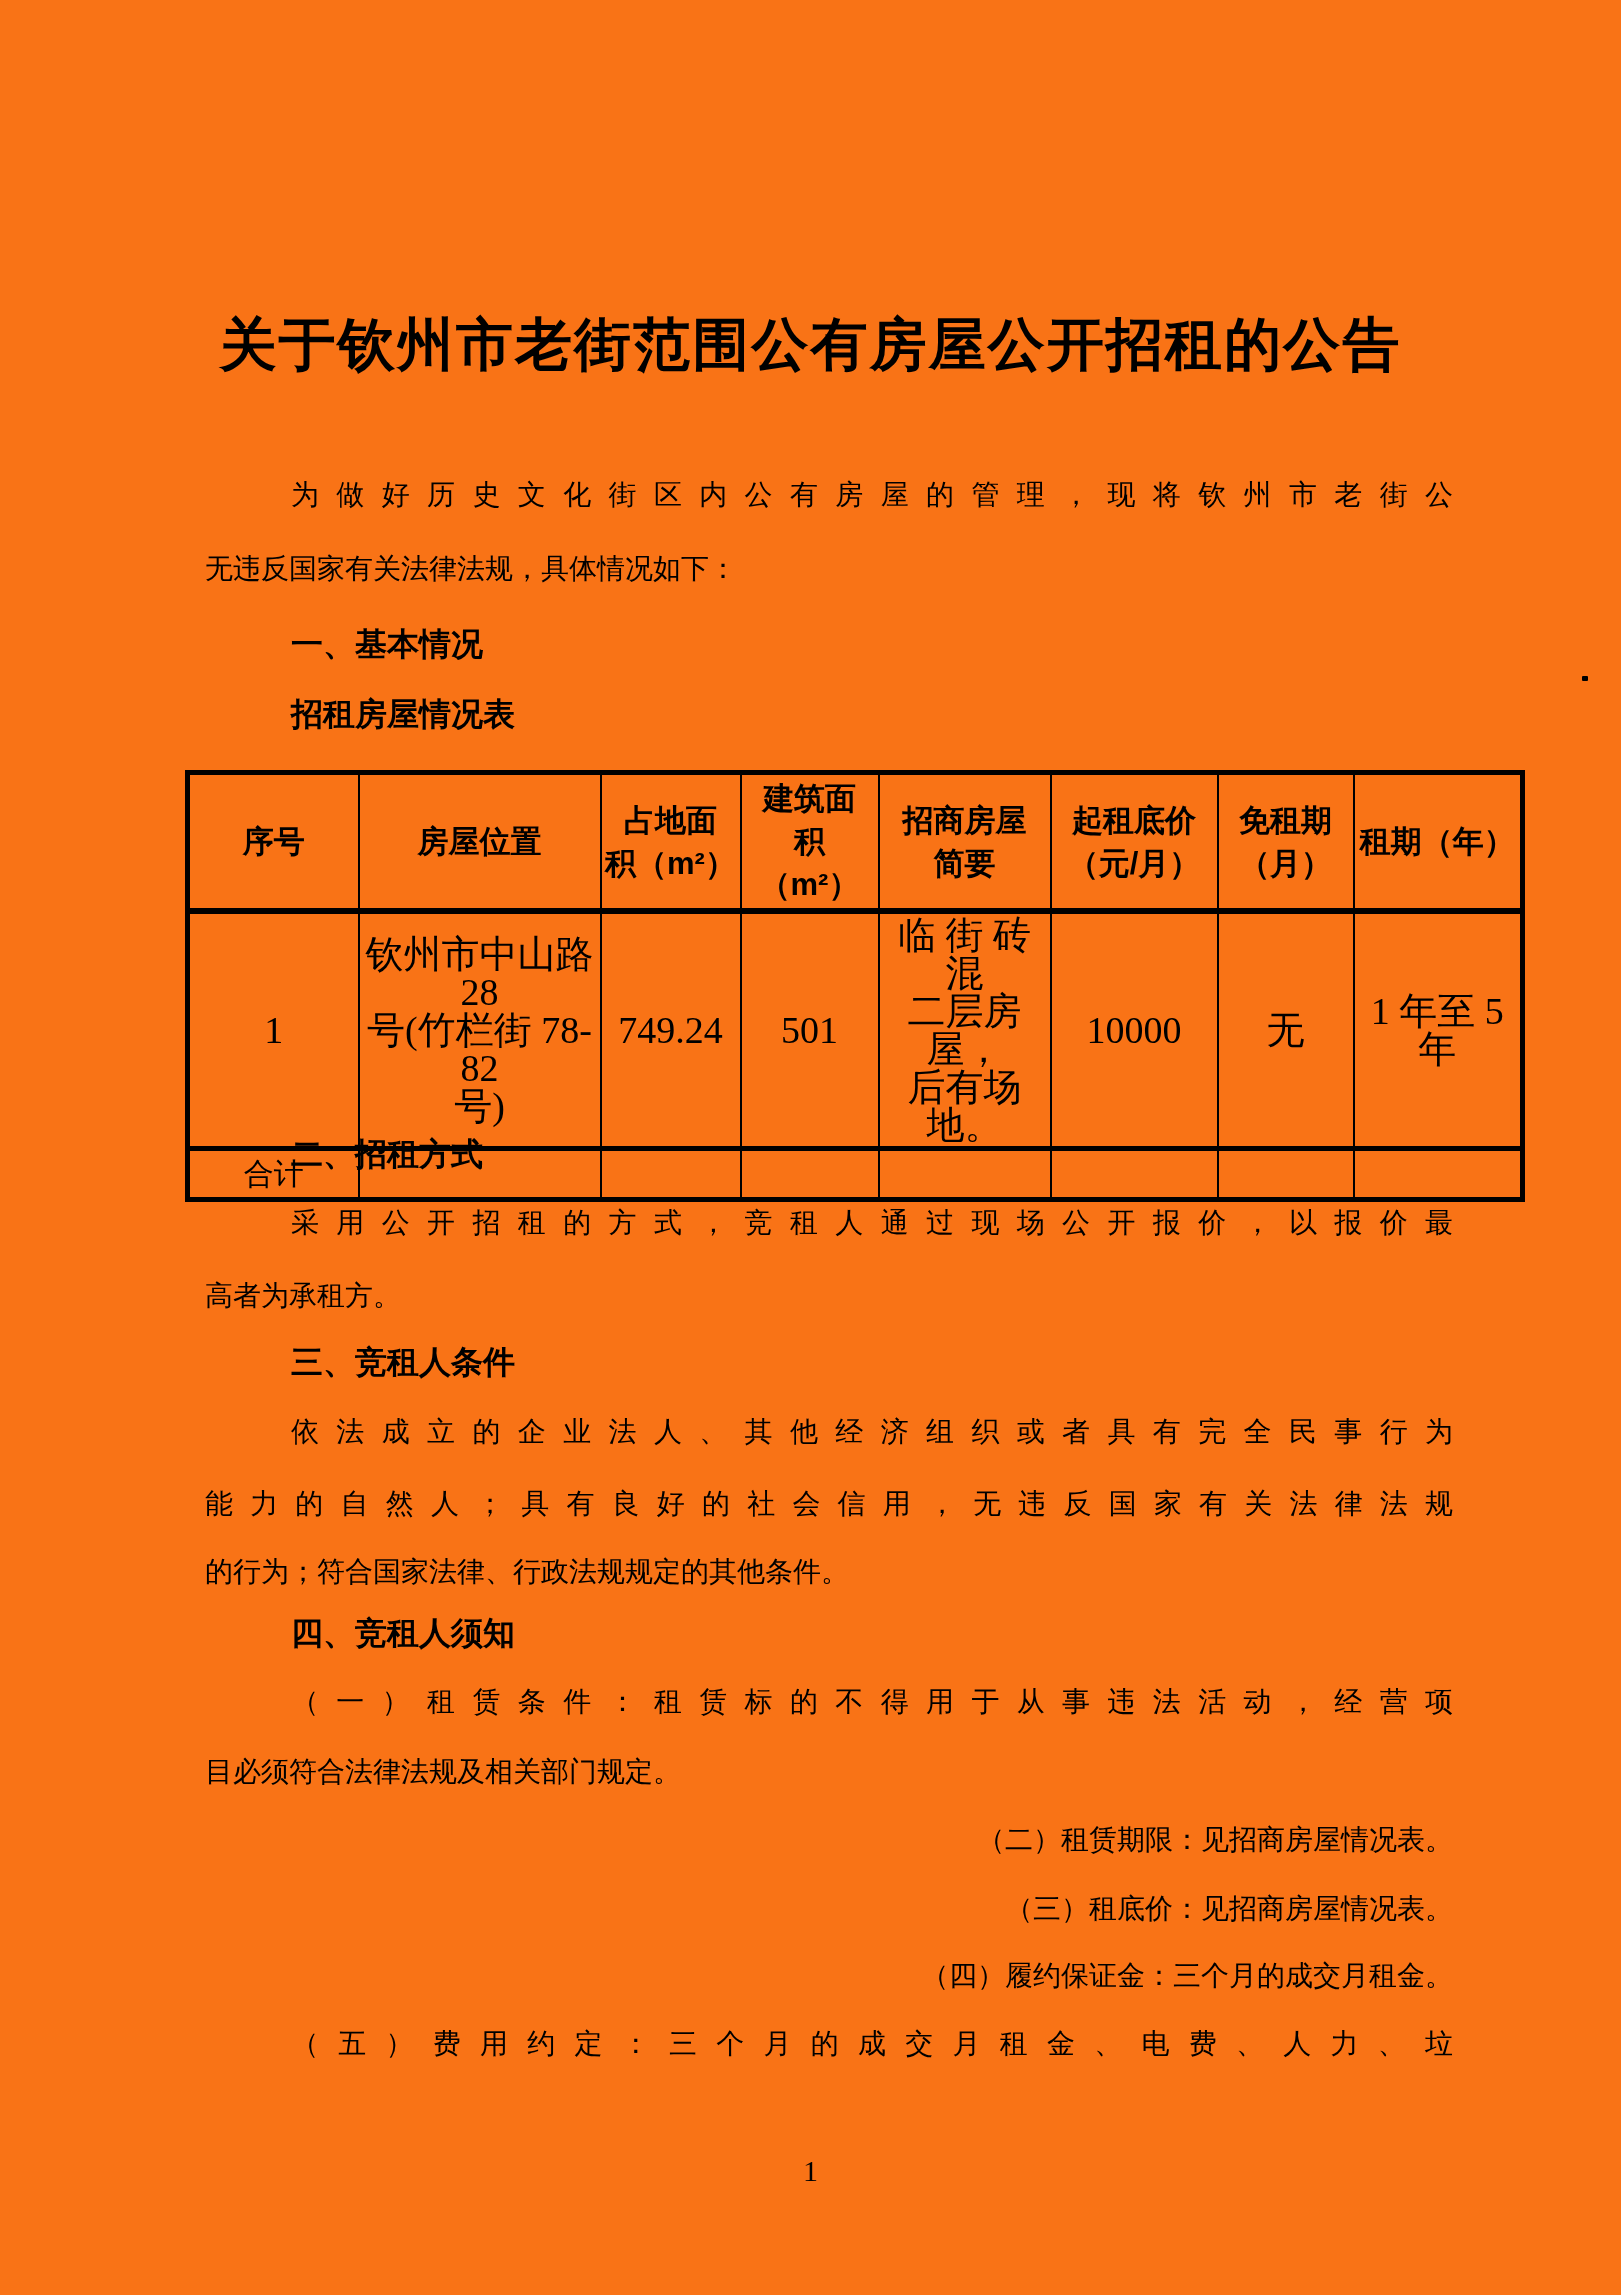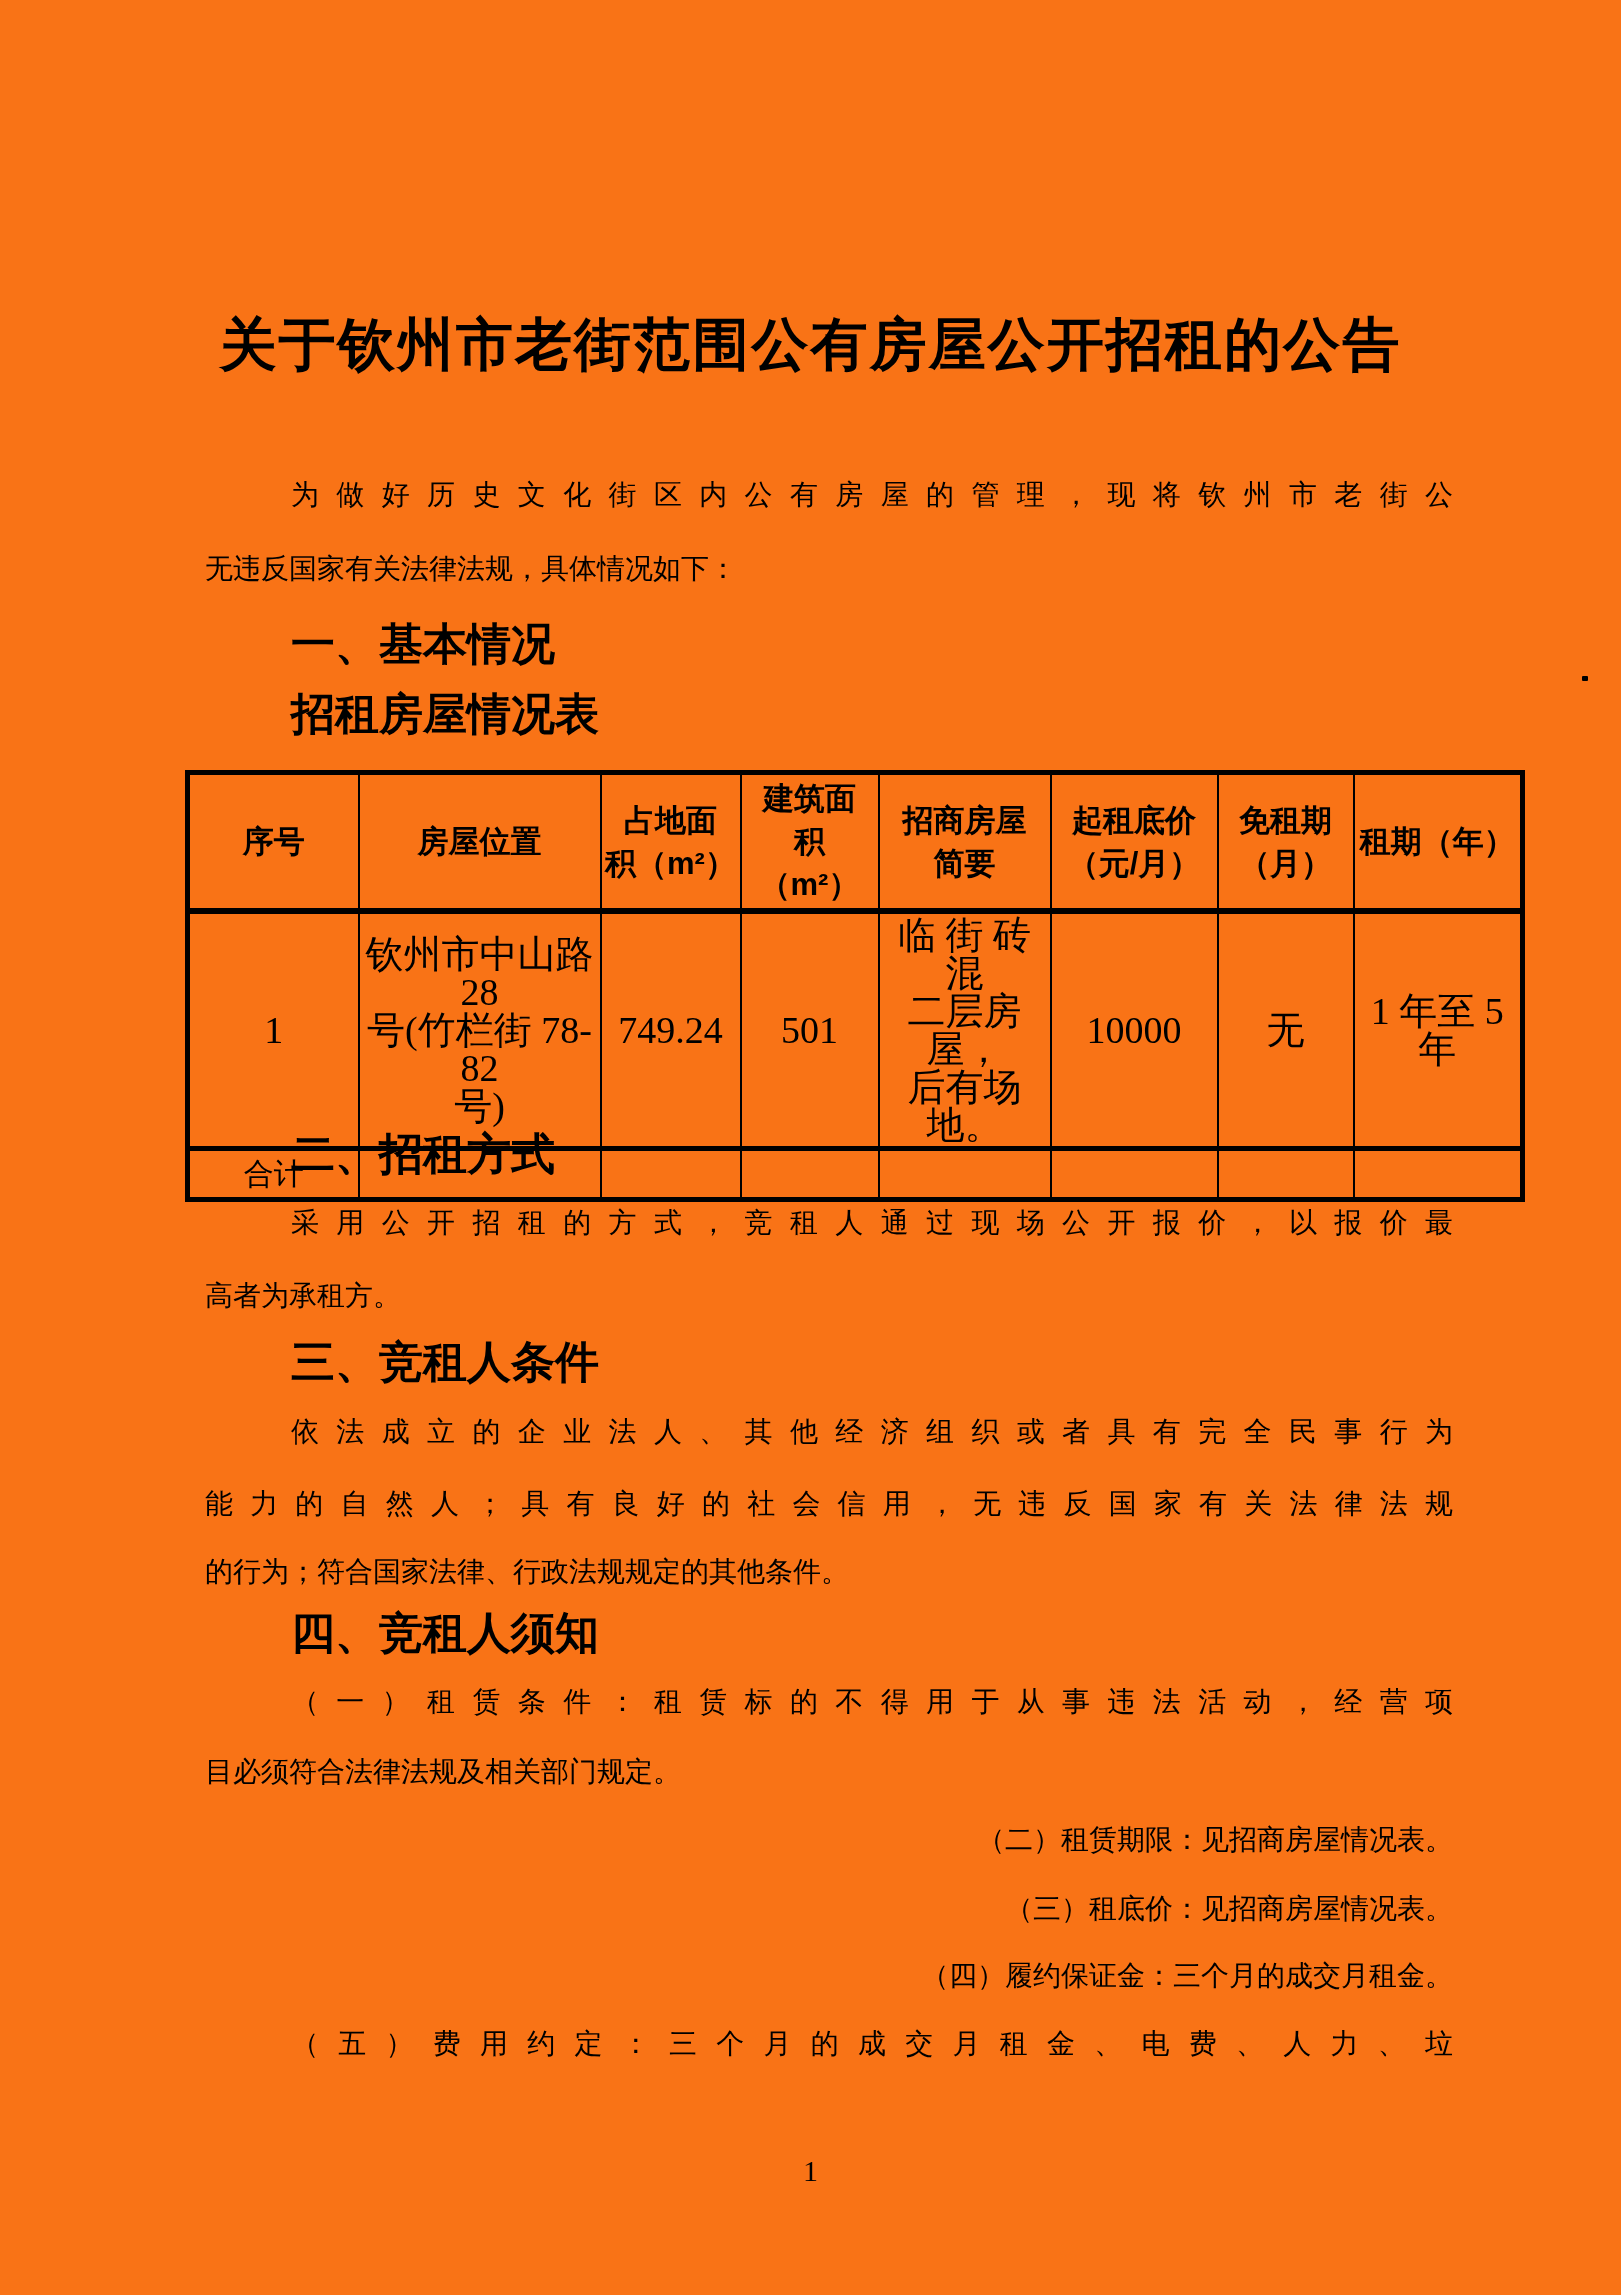--- a/index.html
+++ b/index.html
@@ -26,21 +26,21 @@
     text-align:left;
     white-space:normal;
   }
   .fill{
     text-align:justify;
     text-align-last:justify;
   }
   .ind{ text-indent:86px;text-align:right; }
   .hline{
     position:absolute;left:291px;
-    font-size:44px;line-height:56px;font-weight:bold;
+    font-size:32px;line-height:56px;font-weight:bold;
     font-family:"Liberation Sans", sans-serif;
     white-space:nowrap;
   }
   table.rtable{
     position:absolute;left:185px;top:770px;
     width:1334px;
     table-layout:fixed;
     border-collapse:collapse;
     border:5.1px solid #000;
   }

